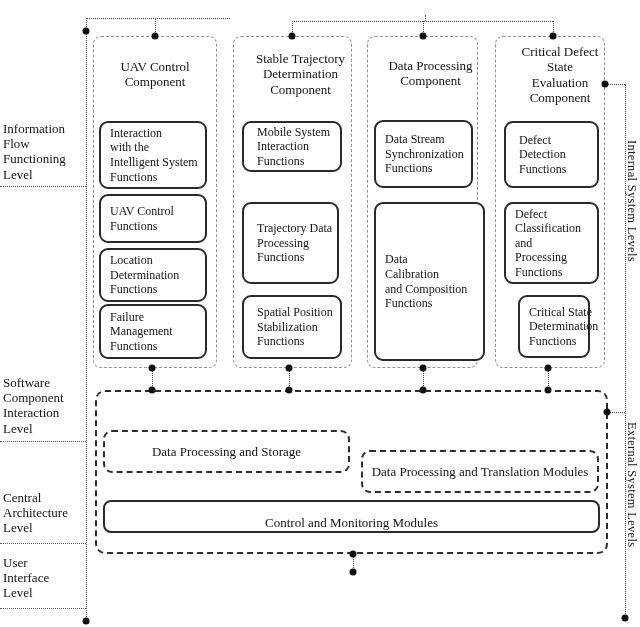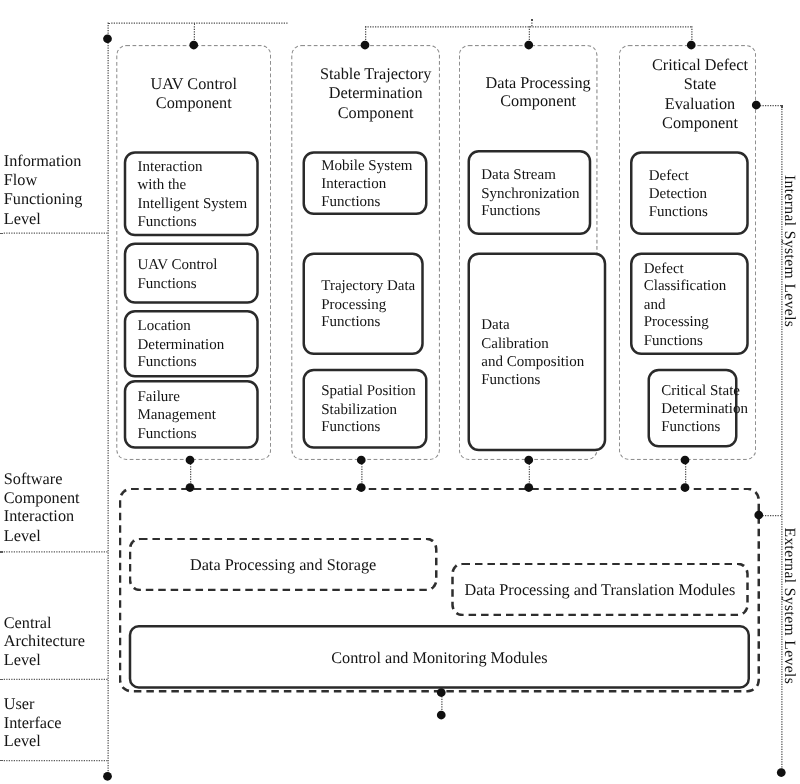--- a/index.html
+++ b/index.html
@@ -146,21 +146,21 @@
 Determination
 Functions</div>
 
   <div class="bigdash" style="left:95px;top:390px;width:513px;height:164px;"></div>
   <div class="dashbox" style="left:103px;top:430px;width:247px;height:43px;">
     <span>Data Processing and Storage</span>
   </div>
   <div class="dashbox" style="left:361px;top:450px;width:238px;height:43px;">
     <span>Data Processing and Translation Modules</span>
   </div>
-  <div class="solidbox" style="left:103px;top:500px;width:497px;height:51px;">
+  <div class="solidbox" style="left:103px;top:500px;width:497px;height:33px;align-items:flex-end;">
     <span>Control and Monitoring Modules</span>
   </div>
 
 
   <div class="dot" style="left:155px;top:36px;"></div>
   <div class="dot" style="left:292px;top:36px;"></div>
   <div class="dot" style="left:423px;top:36px;"></div>
   <div class="dot" style="left:553px;top:36px;"></div>
   <div class="dot" style="left:86px;top:31px;"></div>
   <div class="dot" style="left:605px;top:84px;"></div>

